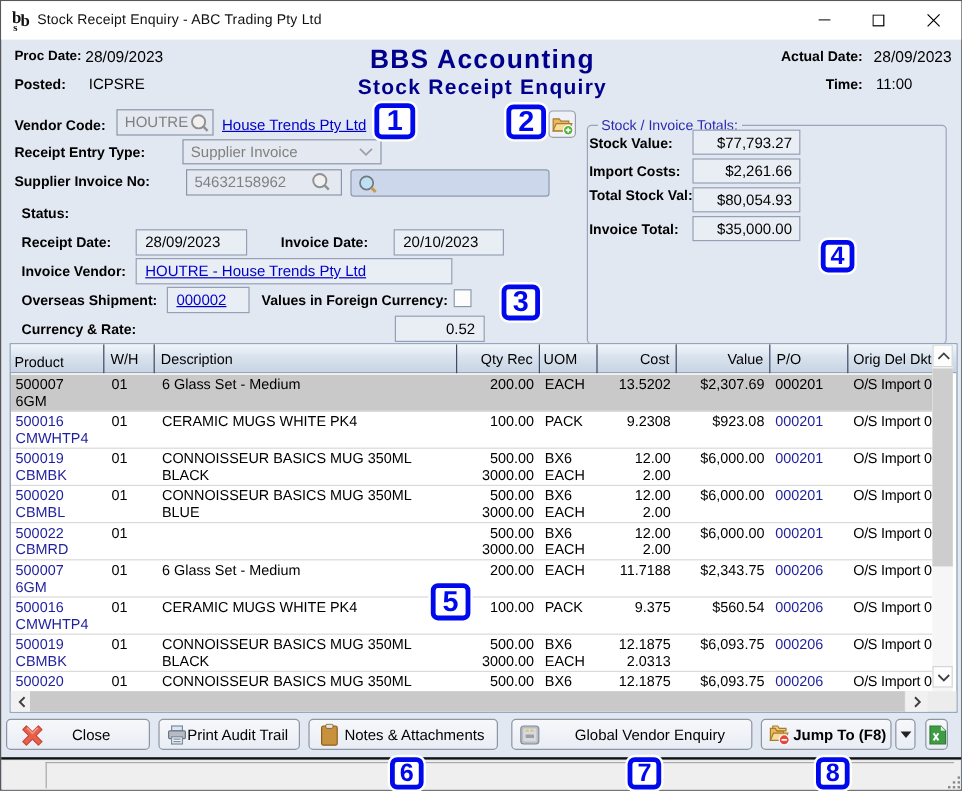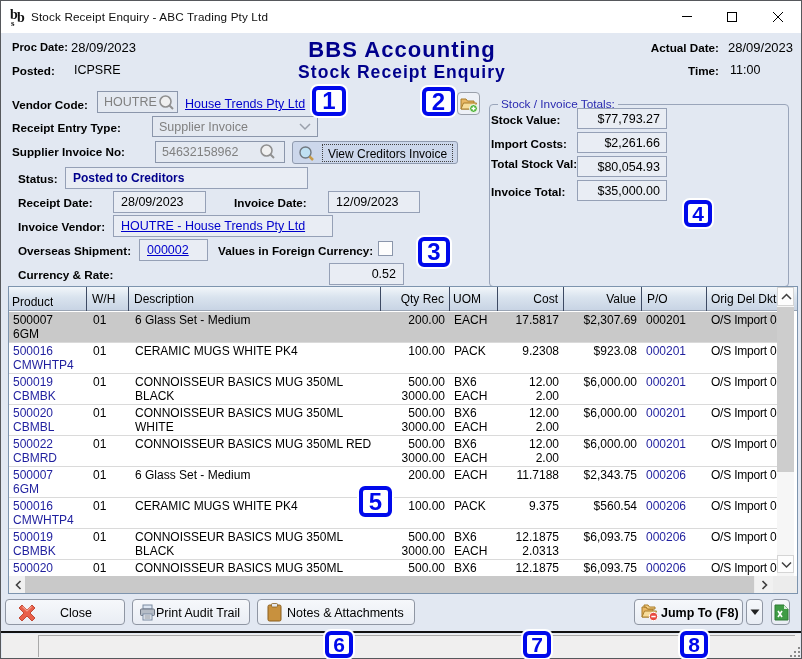--- a/index.html
+++ b/index.html
@@ -88,39 +88,35 @@
     </div>
   <svg class="abs" style="left:258px;top:142px" width="17" height="17" viewBox="0 0 17 17">
     <circle cx="7.5" cy="7.5" r="5.5" fill="#f0f0f0" stroke="#909090" stroke-width="1.6"></circle>
     <line x1="11.5" y1="11.5" x2="15" y2="15" stroke="#909090" stroke-width="2"></line>
   </svg>
   <div class="abs" style="left:291px;top:140px;width:166px;height:23px;background:#ccd7eb;border:1px solid #8f9aae;border-radius:3px">
     <svg class="abs" style="left:5px;top:3px" width="17" height="17" viewBox="0 0 17 17">
       <circle cx="7.5" cy="7.5" r="5.5" fill="#bfe0f2" stroke="#707880" stroke-width="1.4"></circle>
       <line x1="11.5" y1="11.5" x2="15" y2="15" stroke="#c89b4a" stroke-width="2.5"></line>
     </svg>
-    <div class="abs" style="left:29px;top:2px;width:131px;height:18px;border:1px dotted #404040;text-align:center;padding-top:2px">View Creditors Invoice</div>
   </div>
 
   <div class="lb" style="left:17px;top:171px">Status:</div>
-  <div class="fbox" style="left:64px;top:166px;width:243px;height:22px">
-      <span class="b navy" style="position:absolute;left:7px;top:3px">Posted to Creditors</span>
-    </div>
 
   <div class="lb" style="left:17px;top:195px">Receipt Date:</div>
   <div class="fbox" style="left:112px;top:190px;width:93px;height:22px">
       <span style="position:absolute;left:7px;top:3px;font-size:12.5px">28/09/2023</span>
     </div>
   <div class="lb" style="left:233px;top:195px">Invoice Date:</div>
   <div class="fbox" style="left:327px;top:190px;width:92px;height:22px">
-      <span style="position:absolute;left:7px;top:3px;font-size:12.5px">12/09/2023</span>
+      <span style="position:absolute;left:7px;top:3px;font-size:12.5px">20/10/2023</span>
     </div>
 
   <div class="lb" style="left:17px;top:219px">Invoice Vendor:</div>
-  <div class="fbox" style="left:112px;top:214px;width:220px;height:22px">
+  <div class="fbox" style="left:112px;top:214px;width:264px;height:22px">
       <a class="lnk" style="position:absolute;left:7px;top:3px;font-size:12.5px">HOUTRE - House Trends Pty Ltd</a>
     </div>
 
   <div class="lb" style="left:17px;top:243px">Overseas Shipment:</div>
   <div class="fbox" style="left:138px;top:238px;width:69px;height:22px">
       <a class="lnk" style="position:absolute;left:7px;top:3px;font-size:12.5px">000002</a>
     </div>
   <div class="lb" style="left:217px;top:243px">Values in Foreign Currency:</div>
   <div class="abs" style="left:377px;top:240px;width:15px;height:15px;background:#fdfdfd;border:1px solid #8b96ab"></div>
 
@@ -180,21 +176,21 @@
     <div class="cell" style="left:702px;top:5px;width:68px">Orig Del Dkt</div>
 
     <div id="gbody" class="abs" style="left:0;top:25px;width:768px;height:264px;overflow:hidden">
       <div class="abs" style="left:0;top:0px;width:768px;height:31px;background:#c9c9c9"></div>
       <div class="gc" style="left:4px;top:1px">500007</div>
       <div class="gc" style="left:4px;top:15px">6GM</div>
       <div class="gc" style="left:84px;top:1px">01</div>
       <div class="gc" style="left:126px;top:1px">6 Glass Set - Medium</div>
       <div class="gc r" style="left:372px;top:1px;width:64px">200.00</div>
       <div class="gc" style="left:445px;top:1px">EACH</div>
-      <div class="gc r" style="left:486px;top:1px;width:64px">17.5817</div>
+      <div class="gc r" style="left:486px;top:1px;width:64px">13.5202</div>
       <div class="gc r" style="left:548px;top:1px;width:80px">$2,307.69</div>
       <div class="gc" style="left:637px;top:1px">000201</div>
       <div class="gc" style="left:702px;top:1px;width:68px;letter-spacing:-0.22px">O/S Import 0</div>
       <div class="rowsep" style="top:30px"></div>
       <div class="gc gb" style="left:4px;top:32px">500016</div>
       <div class="gc gb" style="left:4px;top:46px">CMWHTP4</div>
       <div class="gc" style="left:84px;top:32px">01</div>
       <div class="gc" style="left:126px;top:32px">CERAMIC MUGS WHITE PK4</div>
       <div class="gc r" style="left:372px;top:32px;width:64px">100.00</div>
       <div class="gc" style="left:445px;top:32px">PACK</div>
@@ -215,35 +211,34 @@
       <div class="gc r" style="left:486px;top:63px;width:64px">12.00</div>
       <div class="gc r" style="left:486px;top:77px;width:64px">2.00</div>
       <div class="gc r" style="left:548px;top:63px;width:80px">$6,000.00</div>
       <div class="gc gb" style="left:637px;top:63px">000201</div>
       <div class="gc" style="left:702px;top:63px;width:68px;letter-spacing:-0.22px">O/S Import 0</div>
       <div class="rowsep" style="top:92px"></div>
       <div class="gc gb" style="left:4px;top:94px">500020</div>
       <div class="gc gb" style="left:4px;top:108px">CBMBL</div>
       <div class="gc" style="left:84px;top:94px">01</div>
       <div class="gc" style="left:126px;top:94px">CONNOISSEUR BASICS MUG 350ML</div>
-      <div class="gc" style="left:126px;top:108px">WHITE</div>
+      <div class="gc" style="left:126px;top:108px">BLUE</div>
       <div class="gc r" style="left:372px;top:94px;width:64px">500.00</div>
       <div class="gc r" style="left:372px;top:108px;width:64px">3000.00</div>
       <div class="gc" style="left:445px;top:94px">BX6</div>
       <div class="gc" style="left:445px;top:108px">EACH</div>
       <div class="gc r" style="left:486px;top:94px;width:64px">12.00</div>
       <div class="gc r" style="left:486px;top:108px;width:64px">2.00</div>
       <div class="gc r" style="left:548px;top:94px;width:80px">$6,000.00</div>
       <div class="gc gb" style="left:637px;top:94px">000201</div>
       <div class="gc" style="left:702px;top:94px;width:68px;letter-spacing:-0.22px">O/S Import 0</div>
       <div class="rowsep" style="top:123px"></div>
       <div class="gc gb" style="left:4px;top:125px">500022</div>
       <div class="gc gb" style="left:4px;top:139px">CBMRD</div>
       <div class="gc" style="left:84px;top:125px">01</div>
-      <div class="gc" style="left:126px;top:125px">CONNOISSEUR BASICS MUG 350ML RED</div>
       <div class="gc r" style="left:372px;top:125px;width:64px">500.00</div>
       <div class="gc r" style="left:372px;top:139px;width:64px">3000.00</div>
       <div class="gc" style="left:445px;top:125px">BX6</div>
       <div class="gc" style="left:445px;top:139px">EACH</div>
       <div class="gc r" style="left:486px;top:125px;width:64px">12.00</div>
       <div class="gc r" style="left:486px;top:139px;width:64px">2.00</div>
       <div class="gc r" style="left:548px;top:125px;width:80px">$6,000.00</div>
       <div class="gc gb" style="left:637px;top:125px">000201</div>
       <div class="gc" style="left:702px;top:125px;width:68px;letter-spacing:-0.22px">O/S Import 0</div>
       <div class="rowsep" style="top:154px"></div>
@@ -352,20 +347,30 @@
     </svg>
     <div class="btxt" style="left:54px">Close</div>
   </div>
   <div class="btn" style="left:256px;top:598px;width:158px">
     <svg class="abs" style="left:8px;top:3px" width="17" height="19" viewBox="0 0 17 19">
       <rect x="2" y="2" width="13" height="16" rx="1.5" fill="#c8913e" stroke="#8a5f1e" stroke-width="1"></rect>
       <rect x="5.5" y="0.5" width="6" height="3.5" rx="1" fill="#e4e8ee" stroke="#8a5f1e" stroke-width="0.8"></rect>
     </svg>
     <div class="btxt" style="left:29px">Notes &amp; Attachments</div>
   </div>
+  <div class="btn" style="left:425px;top:598px;width:201px">
+    <svg class="abs" style="left:6px;top:4px" width="17" height="17" viewBox="0 0 17 17">
+      <rect x="1" y="1" width="15" height="15" rx="2.5" fill="#b9bec5" stroke="#878d95" stroke-width="1"></rect>
+      <rect x="3" y="3" width="11" height="11" rx="1" fill="#d7dbe0"></rect>
+      <path d="M4 5.5 L7 3.5 L8 5.5 Z" fill="#e8c050"></path>
+      <path d="M8.6 5.5 L10 3.5 L12.6 5.5 Z" fill="#e8c050"></path>
+      <rect x="5" y="8" width="7" height="3" rx="0.5" fill="#9aa0a8"></rect>
+    </svg>
+    <div class="btxt" style="left:52px">Global Vendor Enquiry</div>
+  </div>
   <div class="btn" style="left:633px;top:598px;width:109px">
     <svg class="abs" style="left:5px;top:3px" width="19" height="19" viewBox="0 0 19 19">
       <path d="M2 4 L6 4 L7.5 6 L13 6 L13 14 L2 14 Z" fill="#e9b765" stroke="#a87d2a" stroke-width="1"></path>
       <path d="M4 2 L8 2 L9.5 4 L15 4 L15 6 L7.5 6 L6 4 L4 4 Z" fill="#f2cb82" stroke="#a87d2a" stroke-width="1"></path>
       <path d="M2 14 L4.5 8 L16.5 8 L14 14 Z" fill="#f7dc9a" stroke="#a87d2a" stroke-width="1"></path>
       <circle cx="13.5" cy="13.5" r="4.2" fill="#e8493f" stroke="#fff" stroke-width="1"></circle>
       <rect x="11.3" y="12.8" width="4.4" height="1.5" fill="#fff"></rect>
     </svg>
     <div class="btxt b" style="left:26px">Jump To (F8)</div>
   </div>

